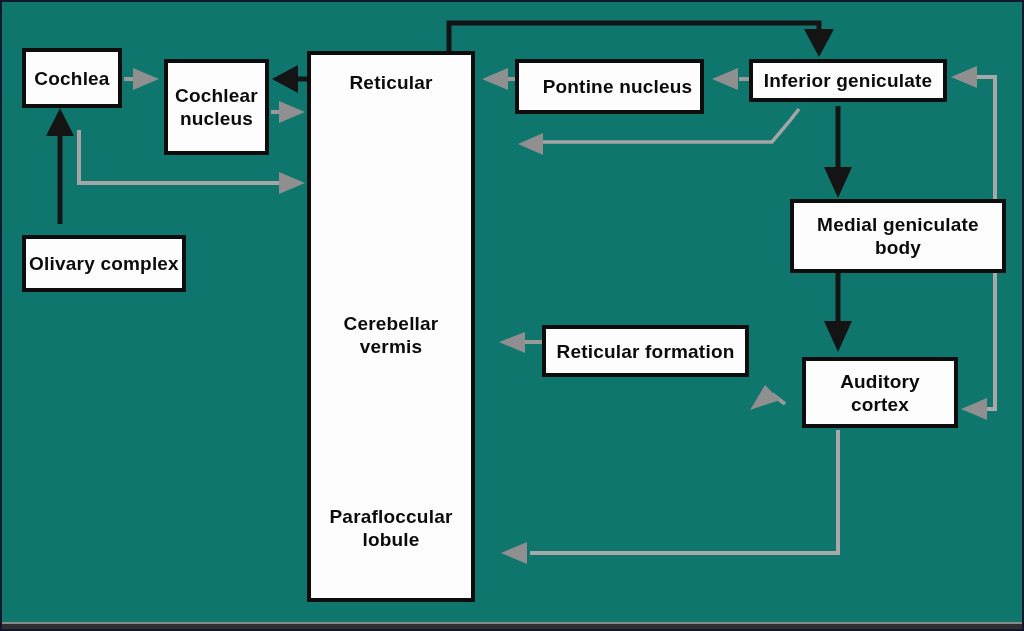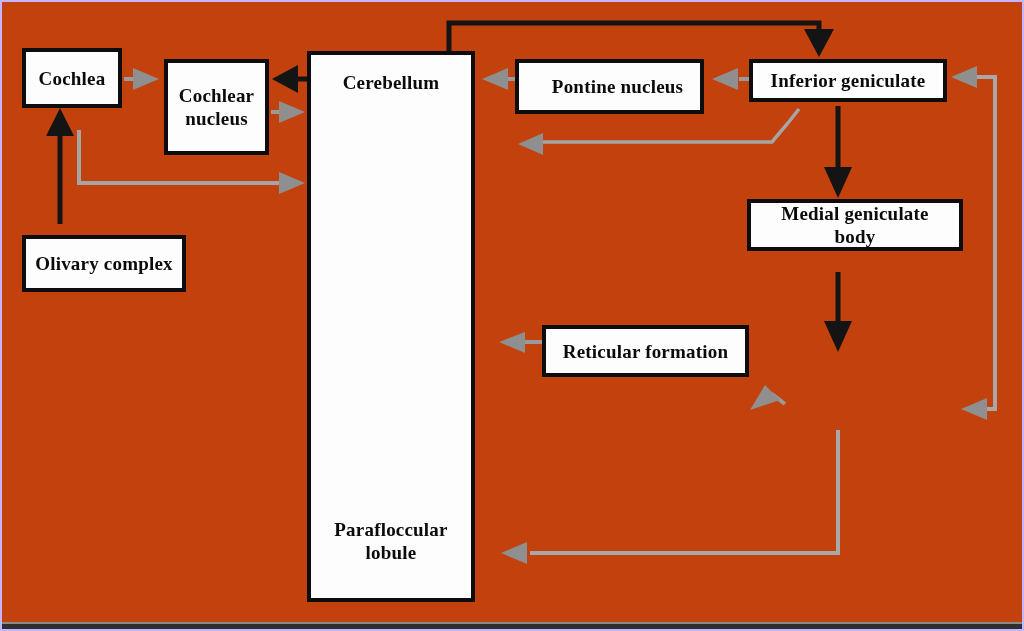--- a/index.html
+++ b/index.html
@@ -1,23 +1,23 @@
 <!DOCTYPE html>
 <html><head>
 <meta charset="utf-8">
 <style>
   html,body{margin:0;padding:0;background:#ffffff;}
   #canvas{
     position:relative;
     width:1024px;height:631px;
-    background:#c2410c;
+    background:#0f766e;
     box-sizing:border-box;
-    border:2px solid #c4b5fd;
+    border:2px solid #0f172a;
     overflow:hidden;
-    font-family:Liberation Serif, serif;
+    font-family:Liberation Sans, sans-serif;
   }
   #wires{position:absolute;left:0;top:0;width:1024px;height:631px;}
   .node{
     position:absolute;
     box-sizing:border-box;
     border:4px solid #0d0d0d;
     background:#fdfdfd;
     color:#0b0b0b;
     font-weight:700;
     font-size:19px;
@@ -27,27 +27,27 @@
     justify-content:center;
     text-align:center;
     letter-spacing:0.2px;
   }
   .node-cochlea{left:20px;top:46px;width:100px;height:60px;}
   .node-cochlear-nucleus{left:162px;top:57px;width:105px;height:96px;}
   .node-cerebellum{left:305px;top:49px;width:168px;height:551px;display:block;}
   .node-olivary{left:20px;top:233px;width:164px;height:57px;}
   .node-pontine{left:513px;top:57px;width:189px;height:55px;padding-left:16px;}
   .node-ic{left:747px;top:57px;width:198px;height:43px;}
-  .node-mgb{left:745px;top:197px;width:216px;height:52px;}
+  .node-mgb{left:788px;top:197px;width:216px;height:74px;}
   .node-reticular{left:540px;top:323px;width:207px;height:52px;justify-content:center;}
   .node-auditory{left:800px;top:355px;width:156px;height:71px;}
   .cb-label{position:absolute;left:0;width:100%;text-align:center;}
   .cb-top{top:16px;}
   .cb-mid{top:257px;}
-  .cb-bot{top:463px;text-align:center;}
+  .cb-bot{top:450px;text-align:center;}
   .inner-pad{padding:0 6px;}
   #bottom-bar{
     position:absolute;left:0;bottom:0;width:100%;height:7px;
     background:#2f2f2f;border-top:2px solid #8a8a8a;box-sizing:border-box;
   }
 </style>
 </head>
 <body>
 
 <div id="canvas">
@@ -133,21 +133,22 @@
 
   <div class="node node-cochlea">
     <span>Cochlea</span>
   </div>
 
   <div class="node node-cochlear-nucleus">
     <span class="inner-pad">Cochlear nucleus</span>
   </div>
 
   <div class="node node-cerebellum">
-    <div class="cb-label cb-top">Cerebellum</div>
+    <div class="cb-label cb-top">Reticular</div>
+    <div class="cb-label cb-mid inner-pad" style="box-sizing:border-box">Cerebellar vermis</div>
     <div class="cb-label cb-bot inner-pad" style="box-sizing:border-box">Parafloccular lobule</div>
   </div>
 
   <div class="node node-olivary">
     <span>Olivary complex</span>
   </div>
 
   <div class="node node-pontine">
     <span>Pontine nucleus</span>
   </div>
@@ -157,15 +158,18 @@
   </div>
 
   <div class="node node-mgb">
     <span class="inner-pad" style="max-width:180px">Medial geniculate body</span>
   </div>
 
   <div class="node node-reticular">
     <span>Reticular formation</span>
   </div>
 
+  <div class="node node-auditory">
+    <span class="inner-pad" style="max-width:90px">Auditory cortex</span>
+  </div>
 
   <div id="bottom-bar"></div>
 </div>
 
 </body></html>

